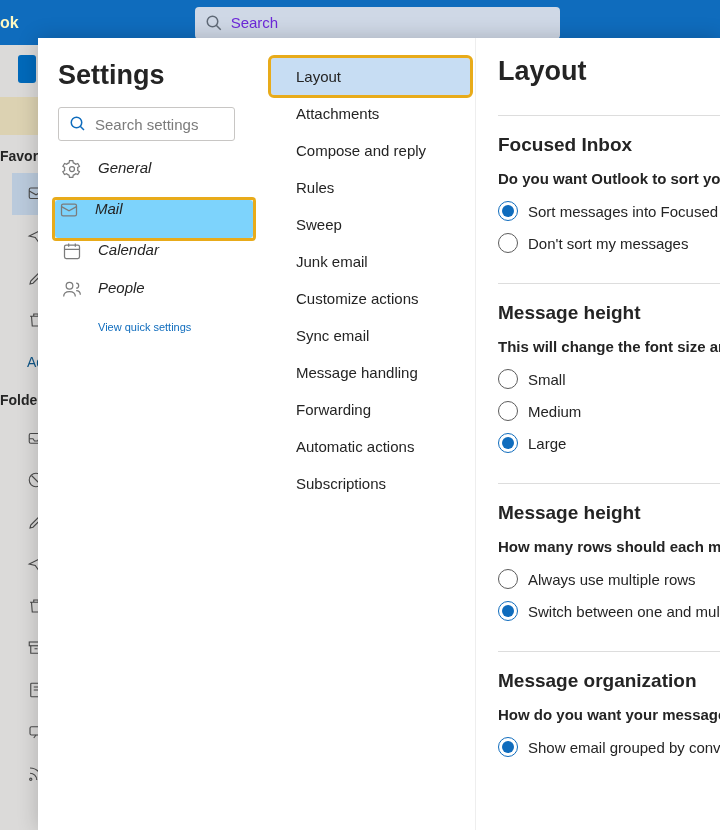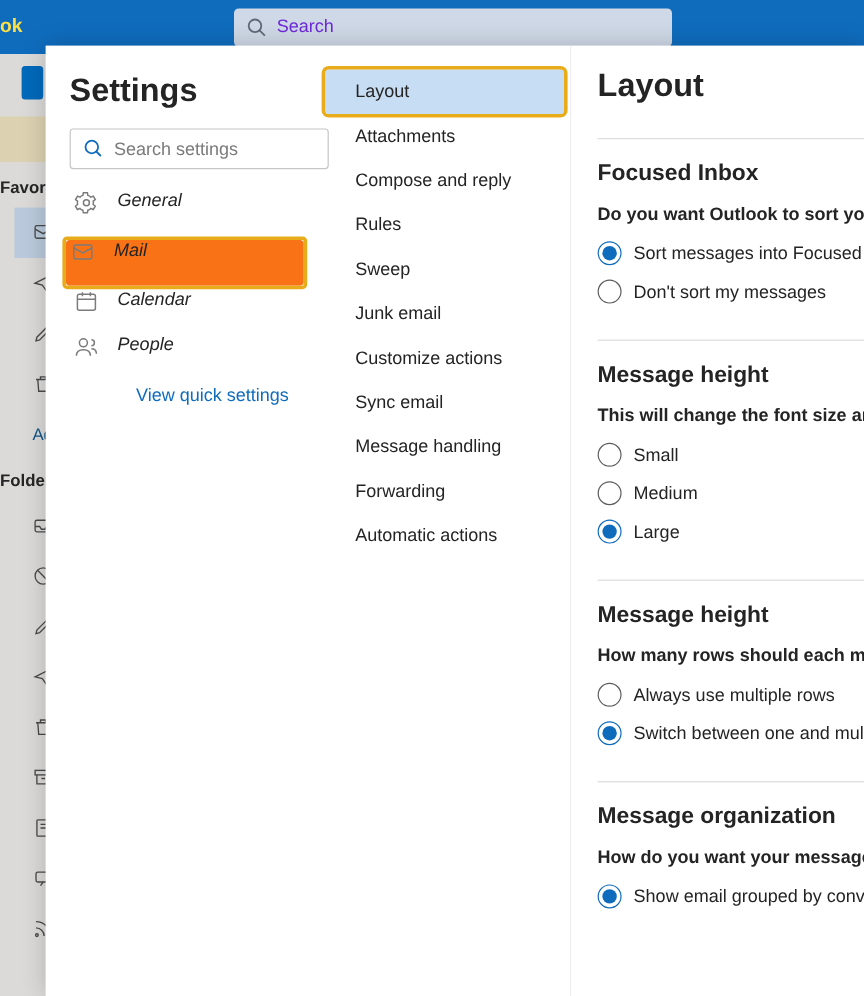--- a/index.html
+++ b/index.html
@@ -1,20 +1,20 @@
 <!DOCTYPE html>
 <html><head>
   <meta charset="utf-8">
   <style>
     * { box-sizing: border-box; margin: 0; padding: 0; font-family: 'Segoe UI', Tahoma, sans-serif; }
     body { width: 720px; height: 830px; overflow: hidden; position: relative; background: #fff; }
 
     
     .topbar { position: absolute; top: 0; left: 0; right: 0; height: 45px; background: #0f6cbd; display: flex; align-items: center; }
-    .app-title { color: #fde047; font-size: 16px; font-weight: 600; margin-left: 0; }
+    .app-title { color: #fef9c3; font-size: 16px; font-weight: 600; margin-left: 0; }
     .searchbox { margin-left: 176px; width: 365px; height: 32px; background: #cfd8e6; border-radius: 4px; display: flex; align-items: center; padding: 0 10px; }
     .searchbox svg { width: 18px; height: 18px; color: #606a77; }
     .searchbox span.ph { margin-left: 8px; color: #6d28d9; font-size: 15px; }
 
     
     .bg-layer { position: absolute; top: 45px; left: 0; right: 0; bottom: 0; background: #faf9f8; }
     .bg-btn { position: absolute; top: 10px; left: 18px; width: 18px; height: 28px; background: #0078d4; border-radius: 3px; }
     .bg-bar { position: absolute; top: 52px; left: 0; right: 0; height: 38px; background: #fbf0cb; }
     .bg-sidebar { position: absolute; top: 100px; left: 0; width: 40px; bottom: 0; }
     .bg-sect-label { font-size: 14px; font-weight: 600; color: #2b2b2b; padding: 3px 0 9px 0; }
@@ -23,27 +23,27 @@
     .bg-item .ic { width: 20px; height: 20px; display: inline-flex; align-items: center; justify-content: center; }
     .bg-item.add { color: #13629a; font-size: 14px; }
 
     
     .dim { position: absolute; top: 45px; left: 0; right: 0; bottom: 0; background: rgba(0,0,0,0.12); }
 
     
     .modal { position: absolute; top: 38px; left: 38px; right: 0; bottom: 0; background: #fff; display: flex; box-shadow: 0 0 20px rgba(0,0,0,0.2); }
     .col1 { width: 228px; padding: 22px 10px 0 20px; }
     .settings-title { font-size: 27px; font-weight: 600; color: #242424; margin-bottom: 16px; }
-    .search2 { height: 34px; border: 1px solid #c8c6c4; border-radius: 3px; display: flex; align-items: center; padding: 0 10px; margin-bottom: 18px; width: 216px; }
+    .search2 { height: 34px; border: 1px solid #c8c6c4; border-radius: 3px; display: flex; align-items: center; padding: 0 10px; margin-bottom: 18px; width: 177px; }
     .search2 svg { width: 18px; height: 18px; color: #0f6cbd; }
     .search2 span.ph { color: #7b7b7b; font-size: 15px; margin-left: 8px; }
     .cat-item { height: 38px; display: flex; align-items: flex-start; gap: 16px; font-size: 15px; color: #242424; border-radius: 3px; padding-left: 4px; font-style: italic; }
     .cat-item .icon { width: 20px; display:inline-flex; align-items:center; justify-content:center; color:#7b7b7b;}
-    .cat-item.sel { background: #f97316; }
-    .view-quick { color: #0f6cbd; font-size: 15px; padding-left: 40px; margin-top: 4px; text-align: center; }
+    .cat-item.sel { background: #7dd3fc; }
+    .view-quick { color: #0f6cbd; font-size: 11px; padding-left: 40px; margin-top: 4px; }
 
     .col2 { width: 210px; padding: 20px 0 0 0; border-right: 1px solid #eee; }
     .sub-item { height: 37px; display: flex; align-items: center; padding-left: 22px; font-size: 15px; color: #242424; border-radius: 3px; margin: 0 8px; }
     .sub-item.sel { background: #c7ddf3; }
     .sub-item.hl { outline: 3px solid #e8ab1a; outline-offset: 0; margin: 0 5px; padding-left: 25px;}
 
     .col3 { flex: 1; padding: 18px 0 0 22px; overflow: hidden; }
     .panel-title { font-size: 27px; font-weight: 600; color: #242424; margin-bottom: 28px; }
     .section { margin-bottom: 30px; }
     .section h3 { font-size: 19px; font-weight: 600; color: #242424; margin-bottom: 14px; }
@@ -251,20 +251,21 @@
     <div class="sub-item">Attachments</div>
     <div class="sub-item">Compose and reply</div>
     <div class="sub-item">Rules</div>
     <div class="sub-item">Sweep</div>
     <div class="sub-item">Junk email</div>
     <div class="sub-item">Customize actions</div>
     <div class="sub-item">Sync email</div>
     <div class="sub-item">Message handling</div>
     <div class="sub-item">Forwarding</div>
     <div class="sub-item">Automatic actions</div>
+    <div class="sub-item">Subscriptions</div>
   </div>
 
   <div class="col3">
     <div class="panel-title">Layout</div>
     <div class="divider"></div>
 
     <div class="section">
       <h3>Focused Inbox</h3>
       <p class="desc">Do you want Outlook to sort your</p>
       <div class="radio-row">

